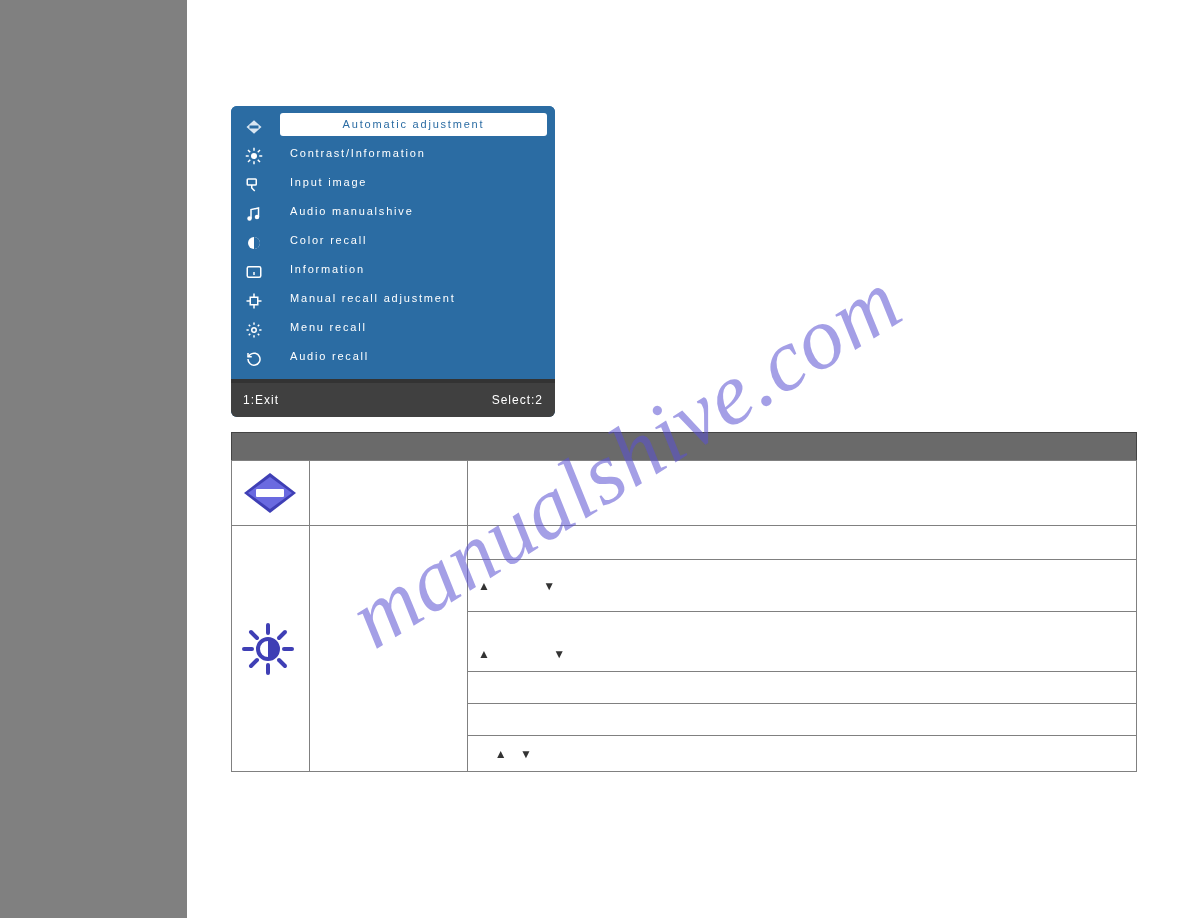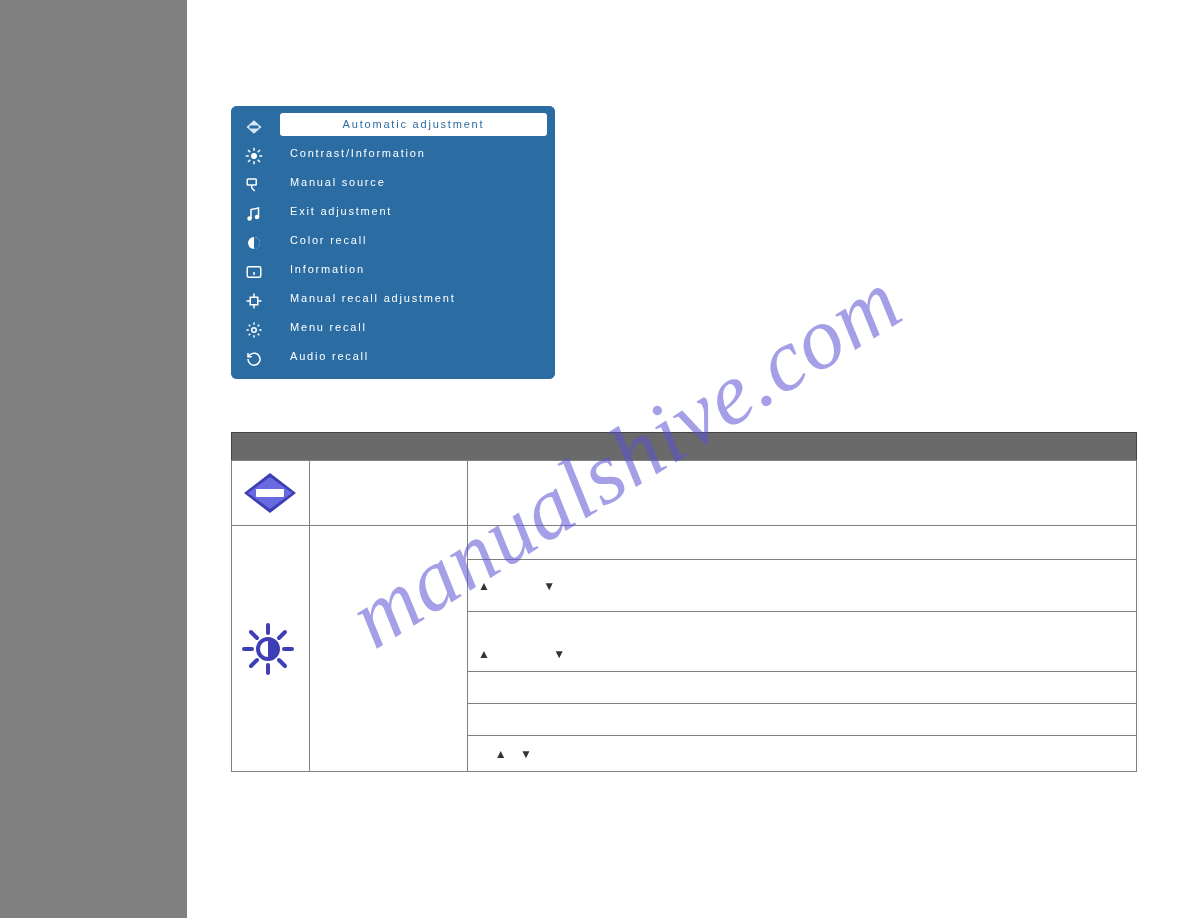--- a/index.html
+++ b/index.html
@@ -214,28 +214,32 @@
           <span class="icn">
             <svg class="svg-small" viewBox="0 0 24 24" fill="none" stroke="#fff" stroke-width="2">
                 <path d="M4 12a8 8 0 1 0 3-6L4 9"></path>
                 <polyline points="4,4 4,9 9,9"></polyline>
               </svg>
           </span>
         </div>
         <div class="osd-listcol">
           <div class="osd-item selected">Automatic adjustment</div>
           <div class="osd-item">Contrast/Information</div>
-          <div class="osd-item">Manual source</div>
-          <div class="osd-item">Exit adjustment</div>
+          <div class="osd-item">Input image</div>
+          <div class="osd-item">Audio manualshive</div>
           <div class="osd-item">Color recall</div>
           <div class="osd-item">Information</div>
           <div class="osd-item">Manual recall adjustment</div>
           <div class="osd-item">Menu recall</div>
           <div class="osd-item">Audio recall</div>
         </div>
+      </div>
+      <div class="osd-footer">
+        <span>1:Exit</span>
+        <span>Select:2</span>
       </div>
     </div>
 
     <div class="watermark">manualshive.com</div>
 
     <div class="ref">
       <div class="ref-header"></div>
       <table class="reftab">
 
         <tbody>

